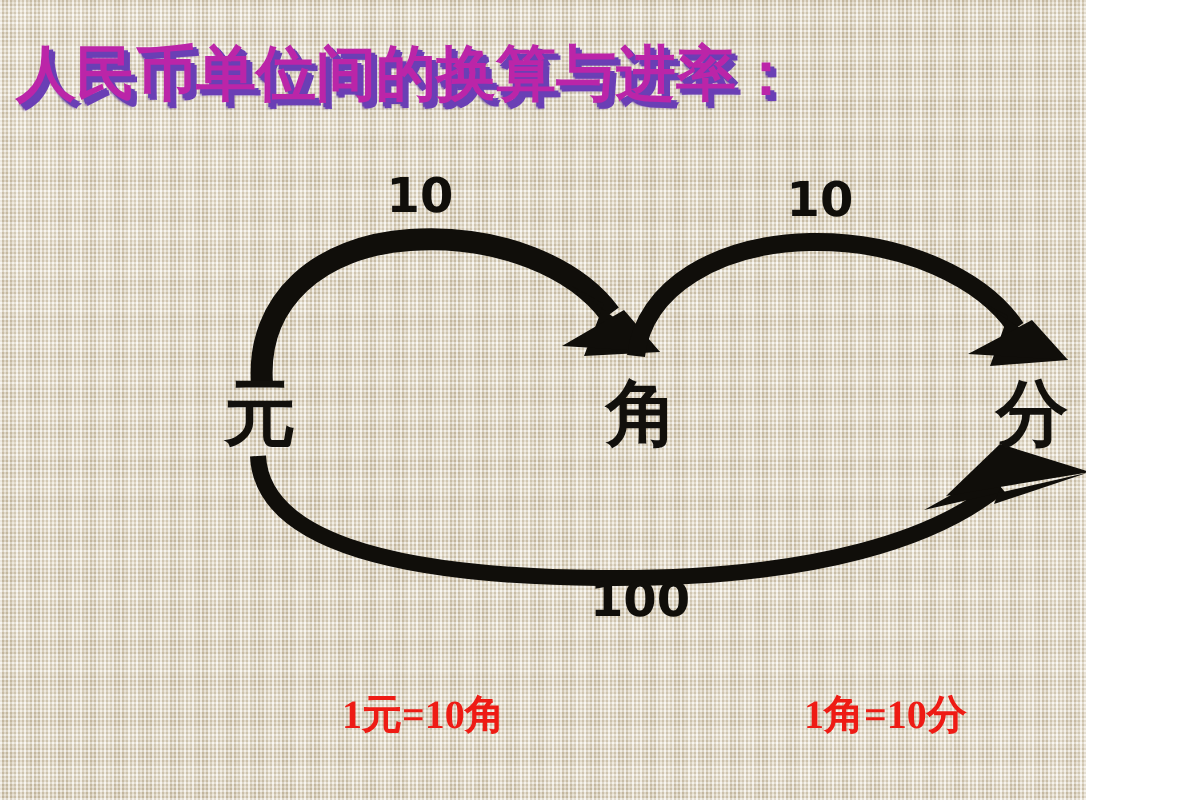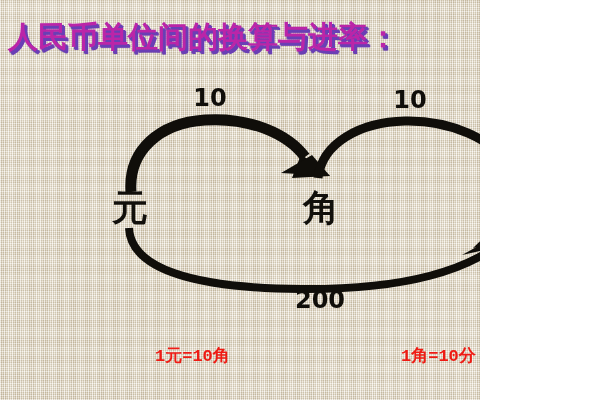--- a/index.html
+++ b/index.html
@@ -7,21 +7,21 @@
     padding: 0;
   }
   body {
     width: 600px;
     height: 400px;
     font-family: "Liberation Sans", "DejaVu Sans", sans-serif;
   }
 
   #slide {
     position: relative;
-    width: 480px;
+    width: 543px;
     height: 400px;
     overflow: hidden;
     background-color: #ddd3bd;
     background-image:
       repeating-linear-gradient(90deg,
         rgba(255,255,255,0.55) 0px, rgba(255,255,255,0.55) 1px,
         rgba(160,146,120,0.22) 1px, rgba(160,146,120,0.22) 2px,
         rgba(255,255,255,0.30) 2px, rgba(255,255,255,0.30) 3px,
         rgba(140,126,100,0.14) 3px, rgba(140,126,100,0.14) 4px),
       repeating-linear-gradient(0deg,
@@ -90,29 +90,30 @@
     text-align: center;
   }
   #rate-top-left  { left: 175px; top: 86px;  width: 70px; }
   #rate-top-right { left: 375px; top: 88px;  width: 70px; }
   #rate-bottom    { left: 265px; top: 288px; width: 110px; }
 
   
   .equation {
     position: absolute;
     top: 348px;
-    font-size: 17px;
+    font-size: 20px;
     font-weight: bold;
     color: #ee1b14;
-    font-family: Liberation Mono, monospace;
+    font-family: Liberation Serif, serif;
     line-height: 1;
     white-space: nowrap;
+    margin-left: 16px;
   }
   #eq-left  { left: 155px; }
-  #eq-right { left: 401px; }
+  #eq-right { left: 386px; }
 </style>
 </head>
 <body>
 
 <div id="slide">
 
   <div class="title">人民币单位间的换算与进率：</div>
 
   <svg id="diagram" viewBox="0 0 600 400">
 
@@ -144,19 +145,19 @@
   <div class="unit" id="unit-yuan">元</div>
 
   <div class="unit" id="unit-jiao">角</div>
 
   <div class="unit" id="unit-fen">分</div>
 
   <div class="rate" id="rate-top-left">10</div>
 
   <div class="rate" id="rate-top-right">10</div>
 
-  <div class="rate" id="rate-bottom">200</div>
+  <div class="rate" id="rate-bottom">100</div>
 
   <div class="equation" id="eq-left">1元=10角</div>
 
   <div class="equation" id="eq-right">1角=10分</div>
 
 </div>
 
 </body></html>

